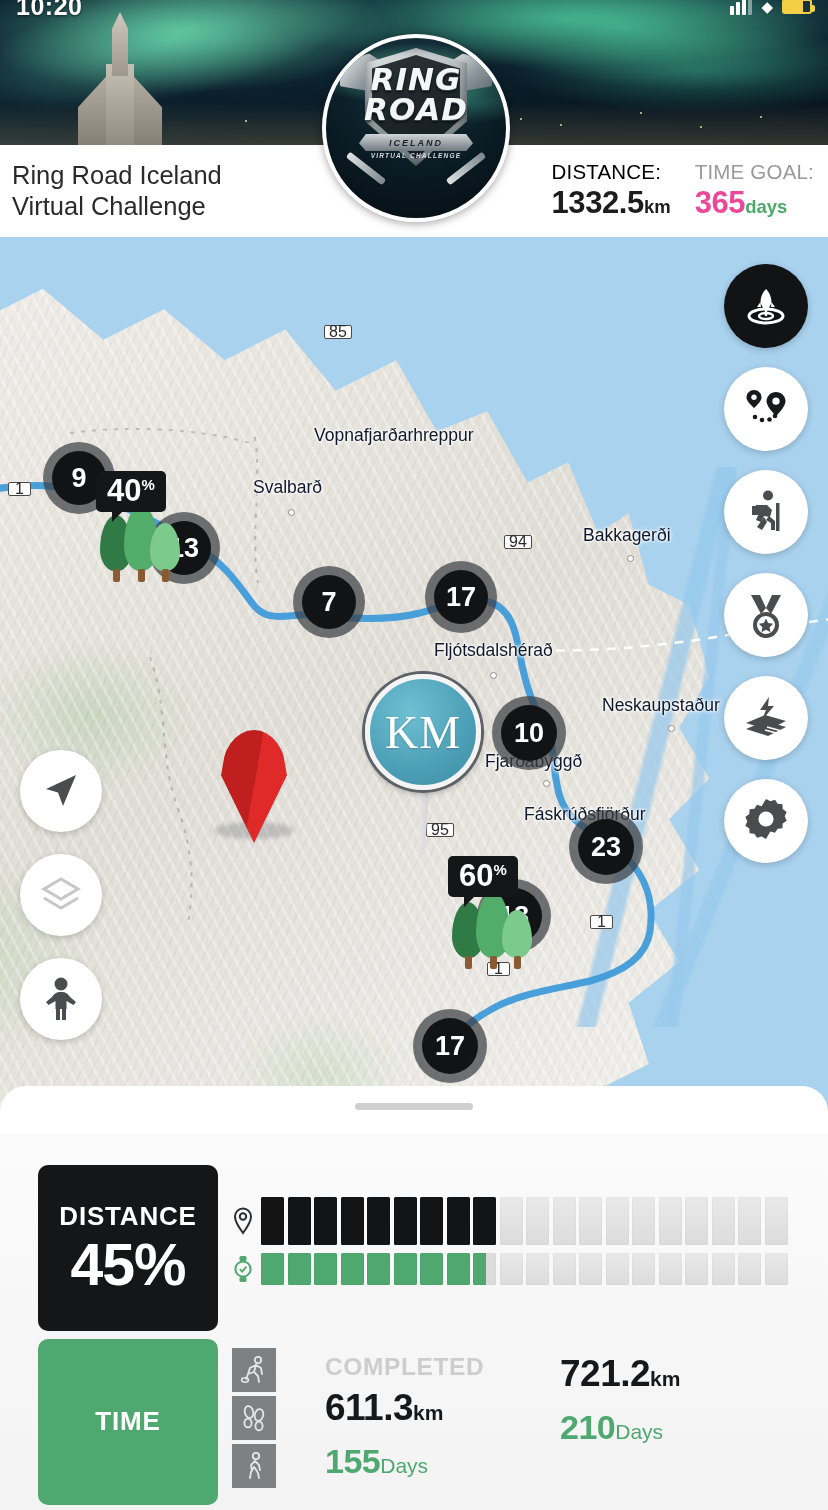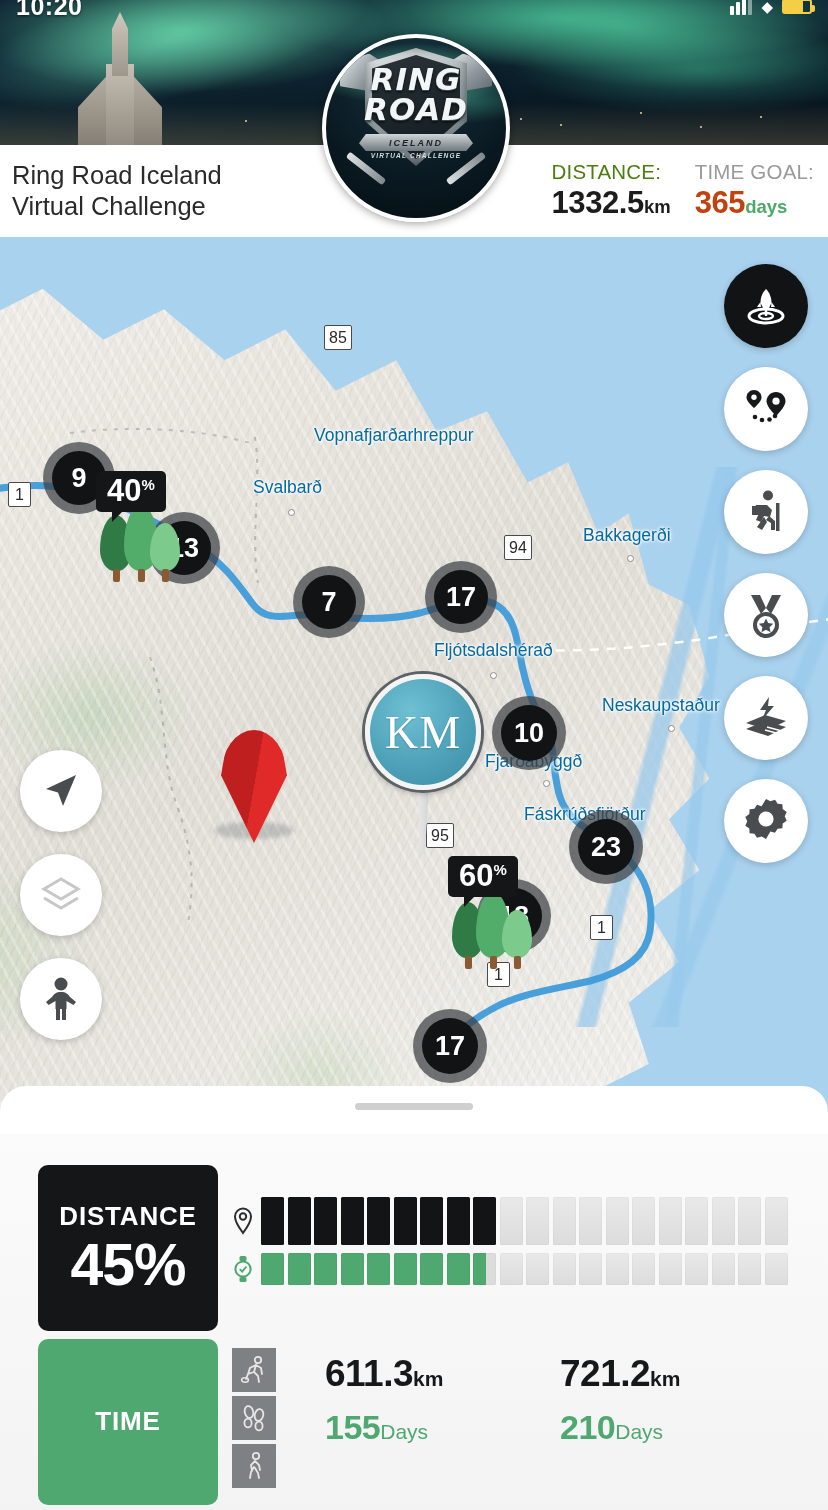--- a/index.html
+++ b/index.html
@@ -60,26 +60,26 @@
   .sb-batt:after{content:"";position:absolute;right:-5px;top:4px;width:3px;height:7px;
     background:#f4cf46;border-radius:0 2px 2px 0;}
 
   
   .titlebar{position:absolute;top:145px;left:0;width:828px;height:92px;
     background:#fff;display:flex;align-items:center;z-index:4;}
   .challenge-title{font-size:25.5px;line-height:31px;color:#2a2a2a;padding-left:12px;
     max-width:305px;font-weight:400;}
   .hdr-stats{position:absolute;right:14px;top:14px;display:flex;gap:24px;align-items:flex-start;}
   .hdr-stat{display:flex;flex-direction:column;}
-  .hdr-lab{font-size:20.5px;letter-spacing:.2px;color:#4d7c0f;line-height:26px;}
+  .hdr-lab{font-size:20.5px;letter-spacing:.2px;color:#000000;line-height:26px;}
   .hdr-lab.muted{color:#9a9a9a;}
   .hdr-val{line-height:36px;white-space:nowrap;}
   .hdr-val .big{font-size:31px;font-weight:bold;color:#1c1c1c;letter-spacing:-.4px;}
   .hdr-val .unit{font-size:18.5px;font-weight:bold;color:#1c1c1c;}
-  .hdr-val.green .big{color:#c2410c;}
+  .hdr-val.green .big{color:#ec4899;}
   .hdr-val.green .unit{color:#4ba96a;font-weight:bold;}
 
   
   .logo-badge{position:absolute;left:322px;top:34px;width:188px;height:188px;border-radius:50%;
     background:radial-gradient(circle at 50% 18%,#16343f,#0a1a22 60%,#050d12);
     border:4px solid #fff;z-index:8;box-shadow:0 2px 8px rgba(0,0,0,.35);
     display:flex;align-items:flex-start;justify-content:center;overflow:hidden;font-style:italic;}
   .logo-aurora{position:absolute;inset:0;
     background:radial-gradient(ellipse 150px 44px at 48% 20%,rgba(120,245,195,.55),transparent 70%),
                radial-gradient(ellipse 110px 34px at 74% 34%,rgba(90,225,185,.35),transparent 72%);}
@@ -137,26 +137,26 @@
   .fjords{position:absolute;right:0;top:230px;width:330px;height:560px;opacity:.85;
     background:
       linear-gradient(104deg,transparent 46%,rgba(150,200,235,.85) 47%,rgba(150,200,235,.85) 50%,transparent 51%),
       linear-gradient(96deg,transparent 58%,rgba(150,200,235,.8) 59%,rgba(150,200,235,.8) 61%,transparent 62%),
       linear-gradient(112deg,transparent 68%,rgba(150,200,235,.75) 69%,rgba(150,200,235,.75) 71%,transparent 72%);}
 
   
   .route{position:absolute;inset:0;}
 
   
-  .mlabel{position:absolute;color:#0369a1;font-size:17.5px;white-space:nowrap;
+  .mlabel{position:absolute;color:#0f172a;font-size:17.5px;white-space:nowrap;
     text-shadow:0 0 3px #fff,0 0 3px #fff,0 0 5px #fff;text-align:center;}
   .mdot{position:absolute;width:7px;height:7px;border-radius:50%;
     border:1.4px solid #8d8d8d;background:#fff;}
   .shield{position:absolute;background:#fff;border:1.6px solid #4a4a4a;border-radius:2px;
-    min-width:23px;height:25px;display:flex;align-items:center;justify-content:center;
+    min-width:23px;height:14px;display:flex;align-items:center;justify-content:center;
     font-size:16px;color:#2b2b2b;padding:0 4px;}
 
   
   .cluster{position:absolute;border-radius:50%;background:#111315;
     display:flex;align-items:center;justify-content:center;color:#fff;font-weight:bold;
     box-shadow:0 0 0 9px rgba(60,64,68,.72);}
   
   .pct{position:absolute;background:#141618;color:#fff;border-radius:5px;
     padding:4px 11px 6px;display:flex;align-items:flex-start;z-index:5;}
   .pct:after{content:"";position:absolute;left:16px;bottom:-10px;border-width:10px 10px 0 0;
@@ -588,20 +588,21 @@
     <div class="act">
       <svg width="30" height="30" viewBox="0 0 30 30">
         <circle cx="17" cy="5" r="3.2" fill="none" stroke="#e6e6e6" stroke-width="1.8"></circle>
         <path d="M16 10l-4 4 1 6M16 10l4 4 1 5M15 16l-3 5-1 6M16 17l3 5 1 5" fill="none" stroke="#e6e6e6" stroke-width="1.8" stroke-linecap="round"></path>
       </svg>
     </div>
   </div>
 
   <div class="statcols">
     <div class="statcol">
+      <div class="h">COMPLETED</div>
       <div class="km">
         <b>611.3</b><i>km</i>
       </div>
       <div class="dy">
         <b>155</b><i>Days</i>
       </div>
     </div>
     <div class="statcol">
       <div class="km">
         <b>721.2</b><i>km</i>

